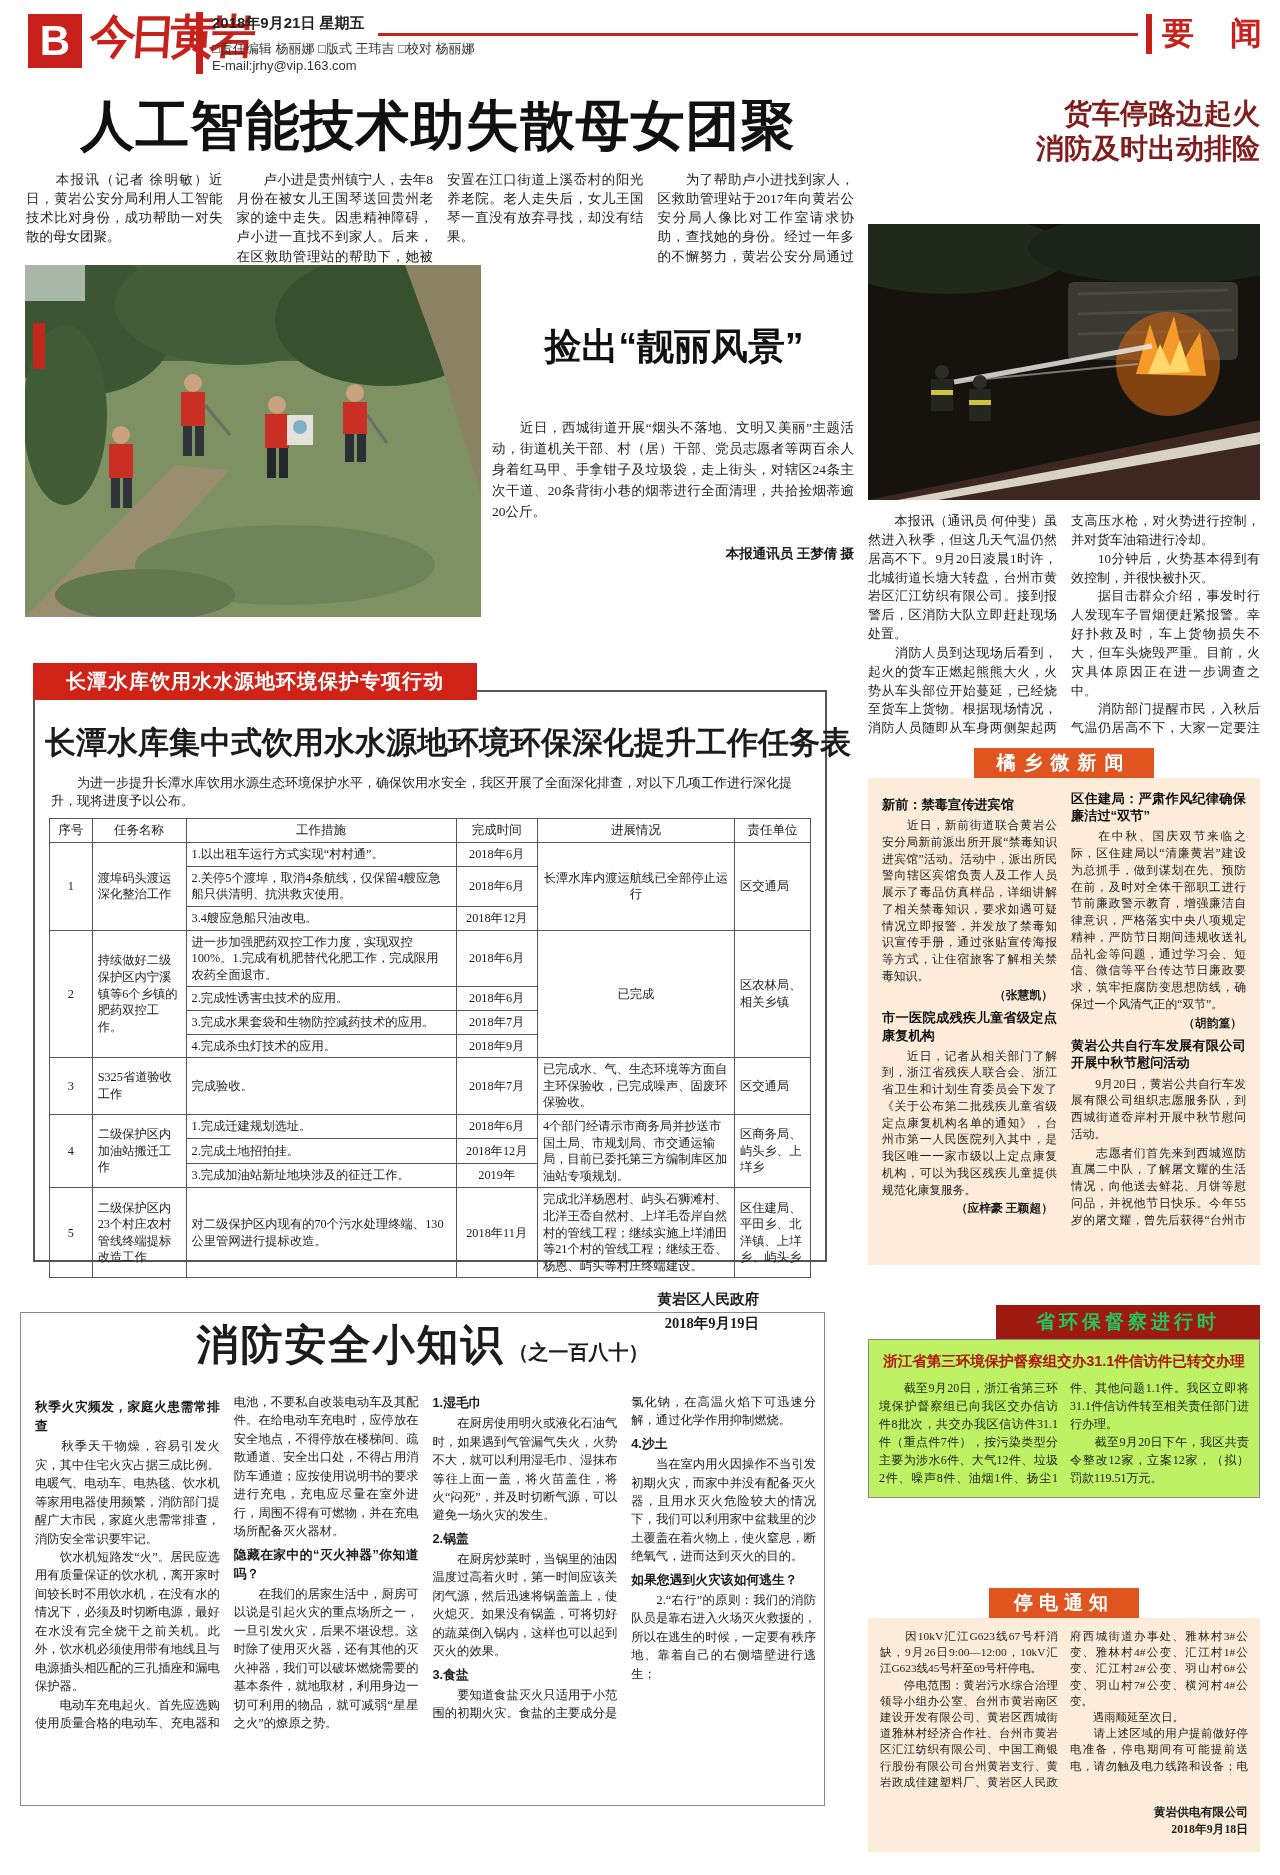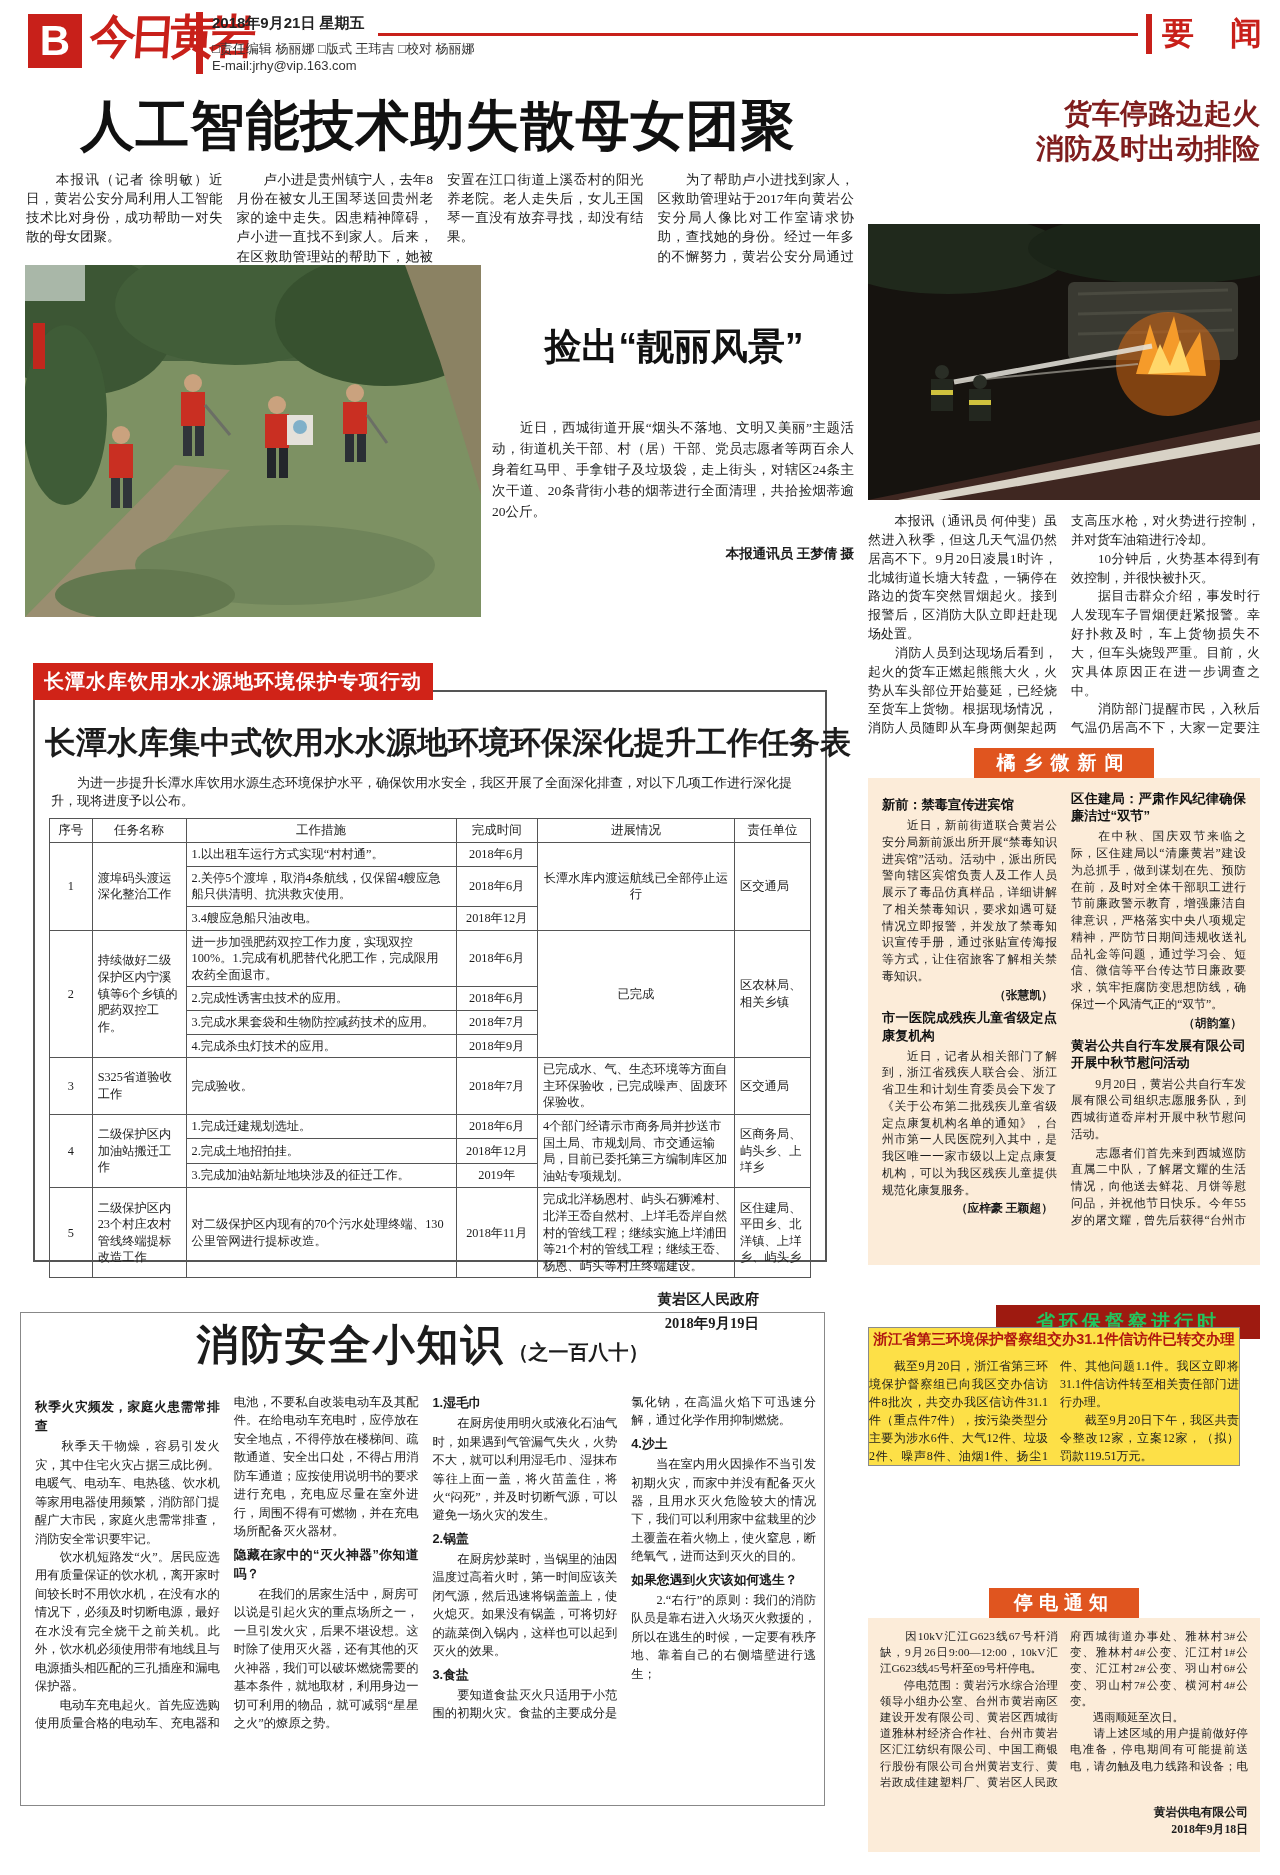--- a/index.html
+++ b/index.html
@@ -52,37 +52,37 @@
                 column-count:2;column-gap:14px;font-size:11.8px;line-height:1.42;text-align:justify;overflow:hidden;}
   #juxiang-body .li-h{font-family:"Liberation Sans",sans-serif;font-weight:bold;font-size:13.2px;line-height:1.3;
                       margin:6px 0 4px 0;color:#111;}
   #juxiang-body .li-p{margin:0 0 2px 0;}
   #juxiang-body .li-sig{text-align:right;font-weight:bold;margin:0 4px 4px 0;}
 
   
   #inspect{left:868px;top:1305px;width:392px;}
   #inspect-tab{position:absolute;right:0;top:0;width:264px;height:34px;background:#9e1a10;color:#22c55e;text-align:center;
                font-size:19px;font-weight:bold;line-height:34px;letter-spacing:4px;font-family:"Liberation Sans",sans-serif;}
-  #inspect-box{position:absolute;left:0;top:22px;width:370px;border:1px solid #8a8a8a;background:#fde047;}
+  #inspect-box{position:absolute;left:0;top:34px;width:370px;border:1px solid #8a8a8a;padding:10px;background:#bef264;}
   #inspect-headline{font-family:"Liberation Sans",sans-serif;font-weight:bold;font-size:14.5px;color:#b01610;
                     text-align:center;margin:2px 0 8px 0;line-height:1.3;}
   #inspect-cols{column-count:2;column-gap:12px;font-size:12px;line-height:1.5;text-align:justify;}
   #inspect-cols .li-p{margin:0;}
 
   
   #outage{left:868px;top:1588px;width:392px;height:268px;}
   #outage-tab{position:absolute;left:121px;top:0;width:150px;height:30px;background:#e0551f;color:#fff;text-align:center;
               font-size:19px;font-weight:bold;line-height:30px;letter-spacing:6px;font-family:"Liberation Sans",sans-serif;}
   #outage-body{position:absolute;left:0;top:30px;width:368px;height:214px;padding:10px 12px;background:#fcecd9;overflow:hidden;}
   #outage-cols{column-count:2;column-gap:12px;font-size:11.4px;line-height:1.42;text-align:justify;height:176px;}
   #outage-cols .li-p{margin:0;}
   .outage-sig{font-size:11.8px;font-weight:bold;text-align:right;line-height:1.45;}
 
   
-  #task-banner{left:33px;top:663px;width:400px;height:37px;background:#d02318;color:#fff;z-index:3;
+  #task-banner{left:33px;top:663px;width:444px;height:37px;background:#d02318;color:#fff;z-index:3;
                font-size:20px;font-weight:bold;line-height:37px;text-align:center;letter-spacing:1px;
                font-family:"Liberation Sans",sans-serif;}
   #task-box{left:33px;top:690px;width:790px;height:568px;border:2px solid #555;background:#fff;z-index:2;}
   #task-title{margin:30px 10px 10px 10px;text-align:center;font-size:31px;font-weight:900;letter-spacing:0px;
               font-family:"Liberation Sans",sans-serif;white-space:nowrap;}
   #task-intro{margin:4px 16px 8px 16px;font-size:13px;line-height:1.4;}
   #task-table{margin:8px auto 0 auto;border-collapse:collapse;width:762px;font-size:12.3px;line-height:1.35;}
   #task-table th,#task-table td{border:1px solid #555;padding:3px 5px;vertical-align:middle;}
   #task-table th{font-weight:normal;text-align:center;font-size:12.5px;}
   .td-c{text-align:center;}
@@ -191,21 +191,21 @@
         <circle cx="74" cy="148" r="7" fill="#2a2e26"></circle>
           <rect x="63" y="155" width="22" height="32" fill="#23271f"></rect>
           <rect x="63" y="166" width="22" height="5" fill="#cfc23e"></rect>
         <circle cx="112" cy="158" r="7" fill="#2a2e26"></circle>
           <rect x="101" y="165" width="22" height="32" fill="#23271f"></rect>
           <rect x="101" y="176" width="22" height="5" fill="#cfc23e"></rect>
       </g>
     </svg>
   </div>
   <div class="abs" id="fire-body">
-      <div class="li-p">　　本报讯（通讯员 何仲斐）虽然进入秋季，但这几天气温仍然居高不下。9月20日凌晨1时许，北城街道长塘大转盘，一辆停在路边的货车突然冒烟起火。接到报警后，区消防大队立即赶赴现场处置。</div>
+      <div class="li-p">　　本报讯（通讯员 何仲斐）虽然进入秋季，但这几天气温仍然居高不下。9月20日凌晨1时许，北城街道长塘大转盘，台州市黄岩区汇江纺织有限公司。接到报警后，区消防大队立即赶赴现场处置。</div>
       <div class="li-p">　　消防人员到达现场后看到，起火的货车正燃起熊熊大火，火势从车头部位开始蔓延，已经烧至货车上货物。根据现场情况，消防人员随即从车身两侧架起两支高压水枪，对火势进行控制，并对货车油箱进行冷却。</div>
       <div class="li-p">　　10分钟后，火势基本得到有效控制，并很快被扑灭。</div>
       <div class="li-p">　　据目击群众介绍，事发时行人发现车子冒烟便赶紧报警。幸好扑救及时，车上货物损失不大，但车头烧毁严重。目前，火灾具体原因正在进一步调查之中。</div>
       <div class="li-p">　　消防部门提醒市民，入秋后气温仍居高不下，大家一定要注意车辆的日常保养，谨防线路老化等原因造成车辆自燃事故，以免得不偿失。</div>
     </div>
 
   <div class="abs" id="juxiang">
     <div id="juxiang-tab">橘乡微新闻</div>
     <div id="juxiang-body">
         <div class="li-h">新前：禁毒宣传进宾馆</div>

